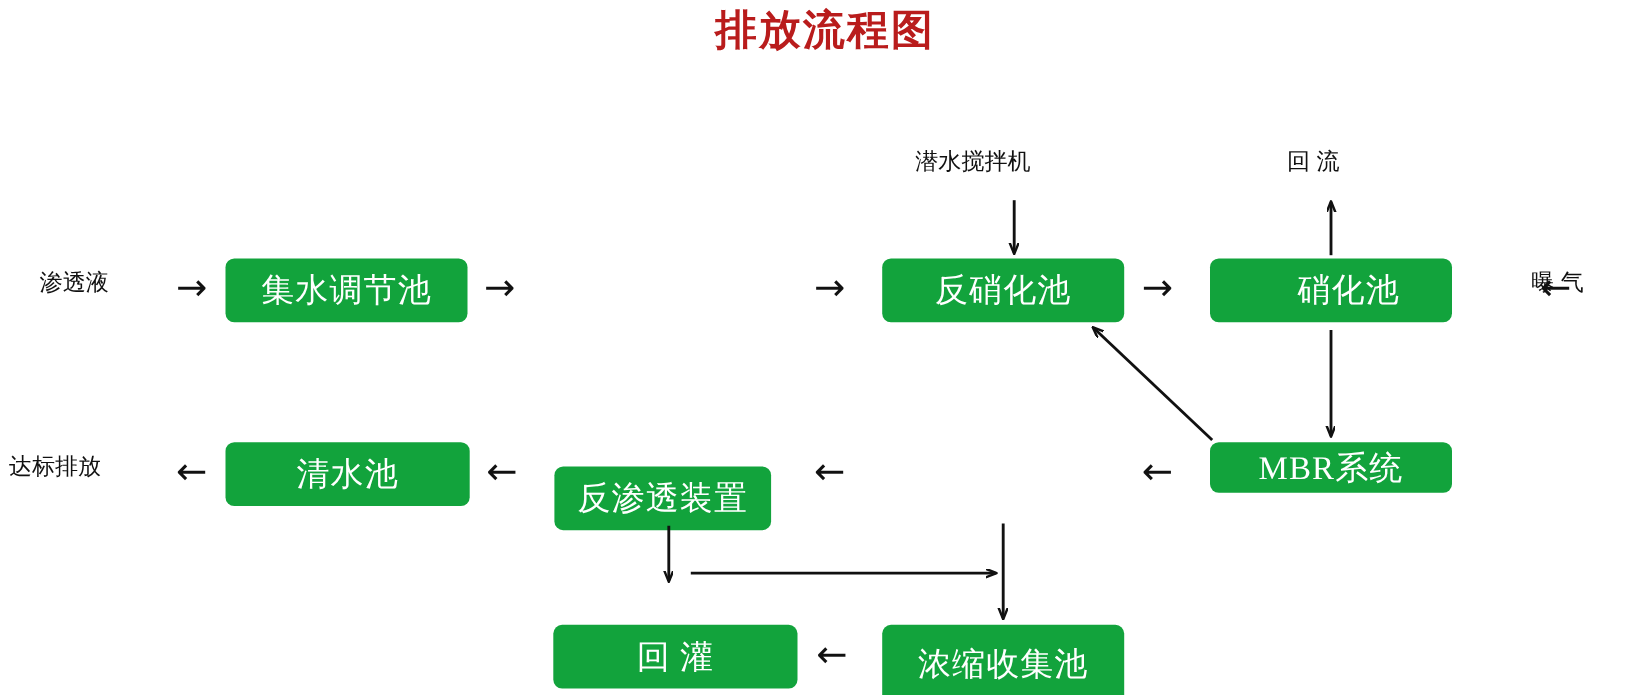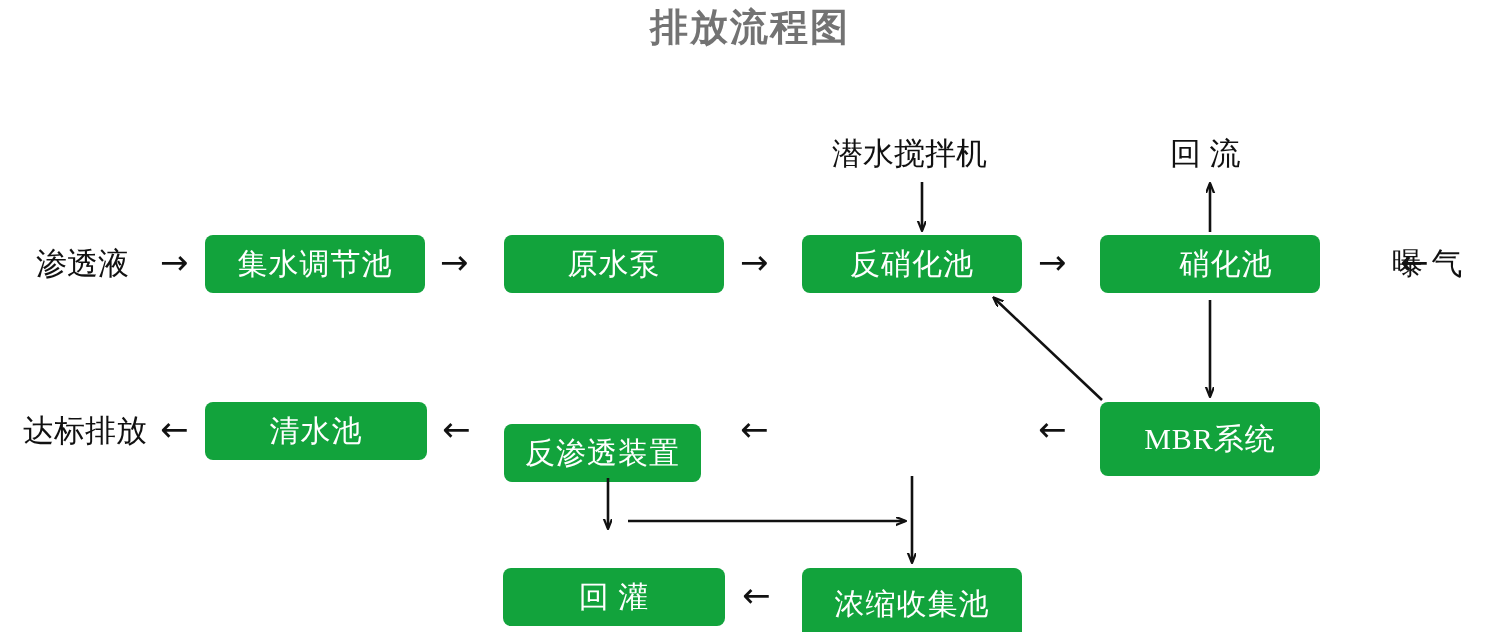--- a/index.html
+++ b/index.html
@@ -18,42 +18,42 @@
     overflow: hidden;
   }
   #title {
     position: absolute;
     left: 0;
     top: 2px;
     width: 1500px;
     text-align: center;
     font-size: 38px;
     font-weight: bold;
-    color: #737373;
+    color: #b91c1c;
     letter-spacing: 2px;
     font-family: "Liberation Sans", "DejaVu Sans", sans-serif;
   }
   .node {
     position: absolute;
     background: #12a33c;
     border-radius: 8px;
     color: #ffffff;
     display: flex;
     align-items: center;
     justify-content: center;
     font-size: 30px;
     font-family: "Liberation Serif", "DejaVu Serif", serif;
     letter-spacing: 1px;
     white-space: nowrap;
     box-sizing: border-box;
   }
   .edge-label {
     position: absolute;
     color: #111111;
-    font-size: 31px;
+    font-size: 21px;
     font-family: "Liberation Sans", "DejaVu Sans", sans-serif;
     white-space: nowrap;
     font-weight: 500;
   }
   .h-arrow {
     position: absolute;
     color: #111111;
     font-size: 34px;
     line-height: 1;
     font-family: "DejaVu Sans", sans-serif;
@@ -82,45 +82,44 @@
 
   <div class="edge-label" style="left:1170px; top:133px;">回 流</div>
 
   <div class="h-arrow" style="left:1400px; top:245px;">←</div>
   <div class="edge-label" style="left:1392px; top:243px;">曝 气</div>
 
   <div class="node" style="left:205px; top:235px; width:220px; height:58px;">集水调节池</div>
 
   <div class="h-arrow" style="left:440px; top:245px;">→</div>
 
-  <div class="node" style="left:504px; top:235px; width:220px; height:58px;">原水泵</div>
 
   <div class="h-arrow" style="left:740px; top:245px;">→</div>
 
   <div class="node" style="left:802px; top:235px; width:220px; height:58px;">反硝化池</div>
 
   <div class="h-arrow" style="left:1038px; top:245px;">→</div>
 
   <div class="node" style="left:1100px; top:235px; width:220px; height:58px;padding-left:32px;">硝化池</div>
 
-  <div class="edge-label" style="left:23px; top:410px;">达标排放</div>
+  <div class="edge-label" style="left:8px; top:410px;">达标排放</div>
   <div class="h-arrow" style="left:160px; top:412px;">←</div>
 
   <div class="node" style="left:205px; top:402px; width:222px; height:58px;">清水池</div>
 
   <div class="h-arrow" style="left:442px; top:412px;">←</div>
 
   <div class="node" style="left:504px; top:424px; width:197px; height:58px;">反渗透装置</div>
 
   <div class="h-arrow" style="left:740px; top:412px;">←</div>
 
 
   <div class="h-arrow" style="left:1038px; top:412px;">←</div>
 
-  <div class="node" style="left:1100px; top:402px; width:220px; height:74px;">MBR系统</div>
+  <div class="node" style="left:1100px; top:402px; width:220px; height:46px;">MBR系统</div>
 
   <div class="node" style="left:503px; top:568px; width:222px; height:58px;">回 灌</div>
 
   <div class="h-arrow" style="left:742px; top:578px;">←</div>
 
   <div class="node" style="left:802px; top:568px; width:220px; height:72px;">浓缩收集池</div>
 
   <svg class="lines" viewBox="0 0 1500 632" xmlns="http://www.w3.org/2000/svg">
     <defs>
       <marker id="ah" markerWidth="11" markerHeight="11" refX="9" refY="4" orient="auto" markerUnits="userSpaceOnUse">

